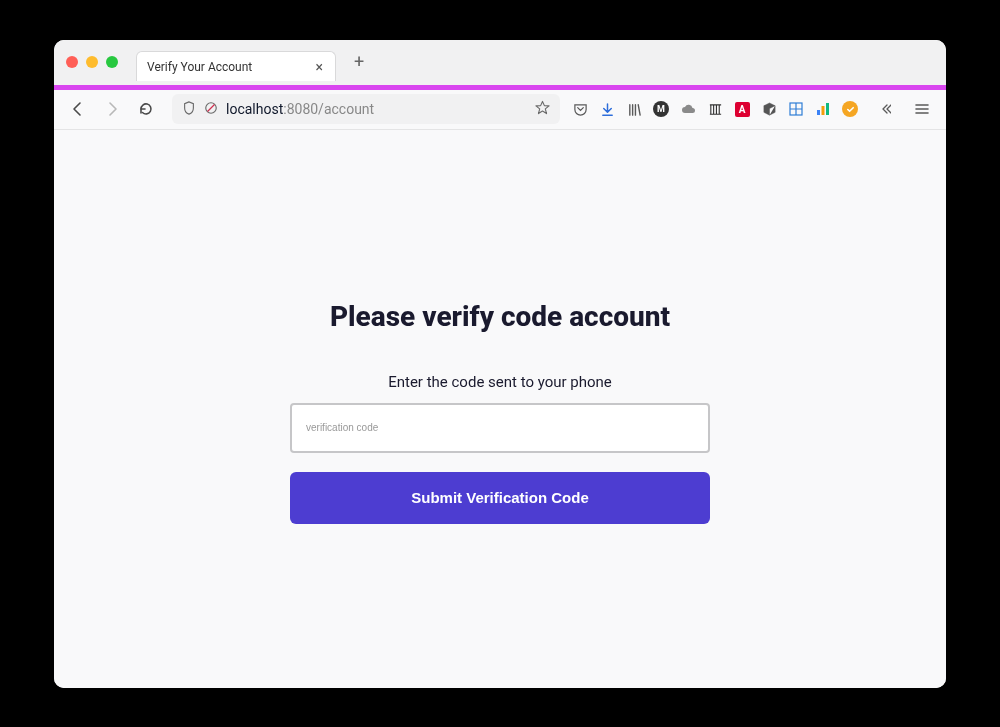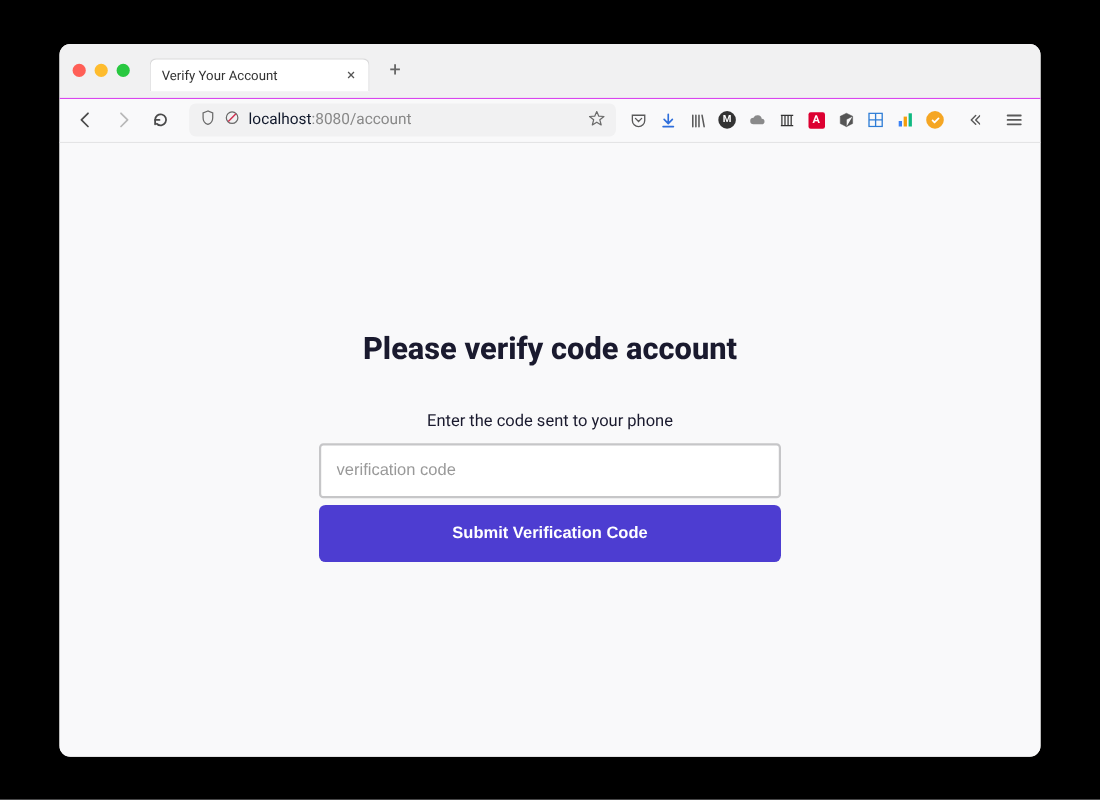--- a/index.html
+++ b/index.html
@@ -22,21 +22,21 @@
       display: flex;
       flex-direction: column;
     }
     
     .tabbar {
       height: 50px;
       background: #f1f1f2;
       display: flex;
       align-items: center;
       padding-left: 12px;
-      border-bottom: 1px solid #d946ef;
+      border-bottom: 5px solid #d946ef;
     }
     .traffic-lights {
       display: flex;
       gap: 8px;
       margin-right: 18px;
     }
     .tl { width: 12px; height: 12px; border-radius: 50%; }
     .tl.red { background: #ff5f57; }
     .tl.yellow { background: #febc2e; }
     .tl.green { background: #28c840; }
@@ -134,25 +134,25 @@
       font-size: 15px;
       color: #1a1a2e;
       margin-bottom: 12px;
     }
     .code-input {
       width: 100%;
       height: 50px;
       border: 2px solid #c6c6c8;
       border-radius: 4px;
       padding: 0 14px;
-      font-size: 15px;
+      font-size: 10px;
       color: #333;
       background: #fff;
       outline: none;
-      margin-bottom: 6px;
+      margin-bottom: 19px;
     }
     .code-input::placeholder { color: #999; }
     .submit-btn {
       width: 100%;
       height: 52px;
       background: #4d3dd1;
       color: #fff;
       border: none;
       border-radius: 6px;
       font-size: 15px;

